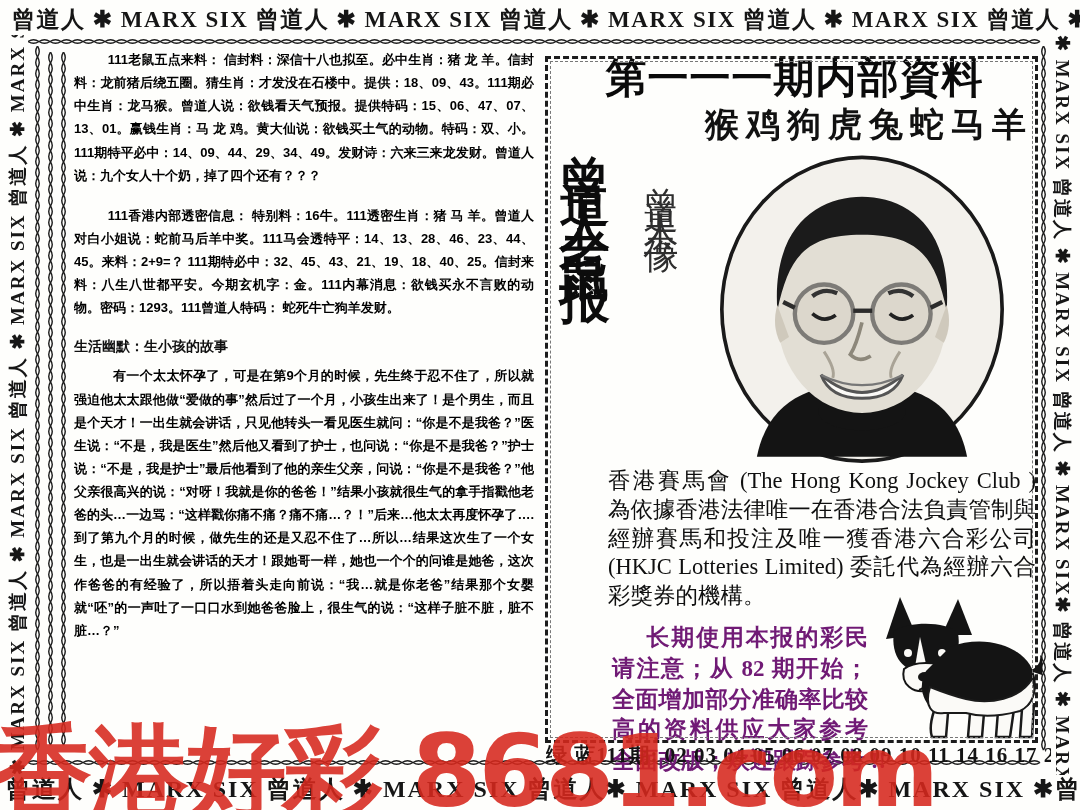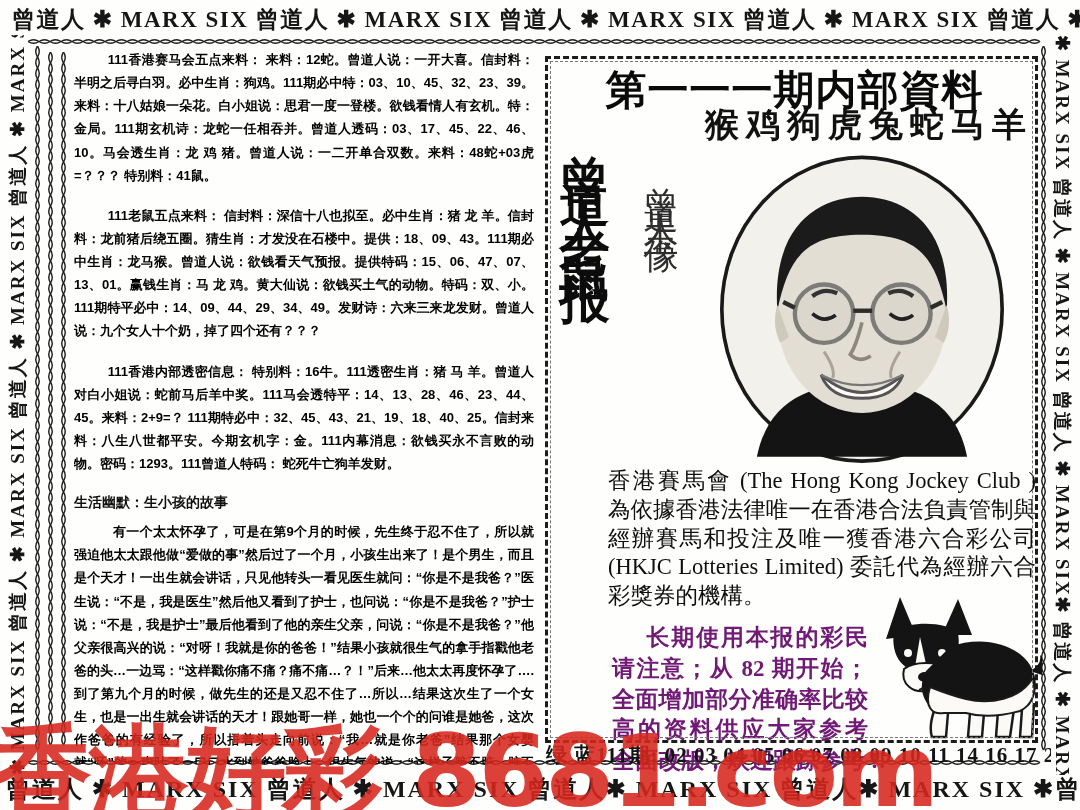--- a/index.html
+++ b/index.html
@@ -21,21 +21,21 @@
   
   .tips{position:absolute;left:74px;top:48px;width:460px;height:716px;overflow:hidden;}
   .tip{font:700 13px/1.78 "Liberation Sans",sans-serif;text-align:justify;text-indent:2.6em;margin:0 0 17px;color:#000;}
   .humor-title{font:700 14px/1.5 "Liberation Sans",sans-serif;margin:2px 0 7px;}
   .story{font:700 13px/1.78 "Liberation Sans",sans-serif;text-align:justify;text-indent:3em;margin:0;color:#000;}
 
   
   .panel{position:absolute;left:545px;top:56px;width:493px;height:687px;border:3px dashed #1c1c1c;box-sizing:border-box;}
   .panel::after{content:"";position:absolute;inset:2px;border:1px dashed #777;pointer-events:none;}
   .p-title{position:absolute;left:8px;top:-4px;width:477px;text-align:center;
-           font:900 41px/1.15 "Liberation Serif",serif;letter-spacing:1px;color:#0a0a0a;margin-top:12px;}
+           font:900 41px/1.15 "Liberation Serif",serif;letter-spacing:1px;color:#0a0a0a;}
   .p-subtitle{position:absolute;left:40px;top:46px;width:445px;text-align:right;
            font:700 34px/1.2 "Liberation Serif",serif;letter-spacing:7px;color:#111;}
   .v-text{writing-mode:vertical-rl;text-orientation:upright;}
   .brand{position:absolute;left:4px;top:56px;height:540px;font:700 50px "Liberation Serif",serif;
          letter-spacing:24px;color:#0c0c0c;}
   .caption{position:absolute;left:88px;top:100px;height:330px;font:400 35px "Liberation Serif",serif;
          letter-spacing:13px;color:#2e2e2e;}
   .portrait{position:absolute;left:168px;top:94px;width:292px;height:314px;}
   .jockey{position:absolute;left:60px;top:408px;width:428px;
           font:400 22.5px/1.28 "Liberation Serif",serif;text-align:justify;color:#0f0f0f;}
@@ -79,21 +79,20 @@
   <svg class="wave" style="left:46px;top:52px" width="9" height="700">
       <path d="M 4.5 0 Q 8 5.5 4.5 11 Q 1 16.5 4.5 22 Q 8 27.5 4.5 33 Q 1 38.5 4.5 44 Q 8 49.5 4.5 55 Q 1 60.5 4.5 66 Q 8 71.5 4.5 77 Q 1 82.5 4.5 88 Q 8 93.5 4.5 99 Q 1 104.5 4.5 110 Q 8 115.5 4.5 121 Q 1 126.5 4.5 132 Q 8 137.5 4.5 143 Q 1 148.5 4.5 154 Q 8 159.5 4.5 165 Q 1 170.5 4.5 176 Q 8 181.5 4.5 187 Q 1 192.5 4.5 198 Q 8 203.5 4.5 209 Q 1 214.5 4.5 220 Q 8 225.5 4.5 231 Q 1 236.5 4.5 242 Q 8 247.5 4.5 253 Q 1 258.5 4.5 264 Q 8 269.5 4.5 275 Q 1 280.5 4.5 286 Q 8 291.5 4.5 297 Q 1 302.5 4.5 308 Q 8 313.5 4.5 319 Q 1 324.5 4.5 330 Q 8 335.5 4.5 341 Q 1 346.5 4.5 352 Q 8 357.5 4.5 363 Q 1 368.5 4.5 374 Q 8 379.5 4.5 385 Q 1 390.5 4.5 396 Q 8 401.5 4.5 407 Q 1 412.5 4.5 418 Q 8 423.5 4.5 429 Q 1 434.5 4.5 440 Q 8 445.5 4.5 451 Q 1 456.5 4.5 462 Q 8 467.5 4.5 473 Q 1 478.5 4.5 484 Q 8 489.5 4.5 495 Q 1 500.5 4.5 506 Q 8 511.5 4.5 517 Q 1 522.5 4.5 528 Q 8 533.5 4.5 539 Q 1 544.5 4.5 550 Q 8 555.5 4.5 561 Q 1 566.5 4.5 572 Q 8 577.5 4.5 583 Q 1 588.5 4.5 594 Q 8 599.5 4.5 605 Q 1 610.5 4.5 616 Q 8 621.5 4.5 627 Q 1 632.5 4.5 638 Q 8 643.5 4.5 649 Q 1 654.5 4.5 660 Q 8 665.5 4.5 671 Q 1 676.5 4.5 682 Q 8 687.5 4.5 693" fill="none" stroke="#1c1c1c" stroke-width="1.4"></path>
       <path d="M 4.5 0 Q 1 5.5 4.5 11 Q 8 16.5 4.5 22 Q 1 27.5 4.5 33 Q 8 38.5 4.5 44 Q 1 49.5 4.5 55 Q 8 60.5 4.5 66 Q 1 71.5 4.5 77 Q 8 82.5 4.5 88 Q 1 93.5 4.5 99 Q 8 104.5 4.5 110 Q 1 115.5 4.5 121 Q 8 126.5 4.5 132 Q 1 137.5 4.5 143 Q 8 148.5 4.5 154 Q 1 159.5 4.5 165 Q 8 170.5 4.5 176 Q 1 181.5 4.5 187 Q 8 192.5 4.5 198 Q 1 203.5 4.5 209 Q 8 214.5 4.5 220 Q 1 225.5 4.5 231 Q 8 236.5 4.5 242 Q 1 247.5 4.5 253 Q 8 258.5 4.5 264 Q 1 269.5 4.5 275 Q 8 280.5 4.5 286 Q 1 291.5 4.5 297 Q 8 302.5 4.5 308 Q 1 313.5 4.5 319 Q 8 324.5 4.5 330 Q 1 335.5 4.5 341 Q 8 346.5 4.5 352 Q 1 357.5 4.5 363 Q 8 368.5 4.5 374 Q 1 379.5 4.5 385 Q 8 390.5 4.5 396 Q 1 401.5 4.5 407 Q 8 412.5 4.5 418 Q 1 423.5 4.5 429 Q 8 434.5 4.5 440 Q 1 445.5 4.5 451 Q 8 456.5 4.5 462 Q 1 467.5 4.5 473 Q 8 478.5 4.5 484 Q 1 489.5 4.5 495 Q 8 500.5 4.5 506 Q 1 511.5 4.5 517 Q 8 522.5 4.5 528 Q 1 533.5 4.5 539 Q 8 544.5 4.5 550 Q 1 555.5 4.5 561 Q 8 566.5 4.5 572 Q 1 577.5 4.5 583 Q 8 588.5 4.5 594 Q 1 599.5 4.5 605 Q 8 610.5 4.5 616 Q 1 621.5 4.5 627 Q 8 632.5 4.5 638 Q 1 643.5 4.5 649 Q 8 654.5 4.5 660 Q 1 665.5 4.5 671 Q 8 676.5 4.5 682 Q 1 687.5 4.5 693" fill="none" stroke="#1c1c1c" stroke-width="1.4"></path>
     </svg>
   <svg class="wave" style="left:59px;top:52px" width="9" height="700">
       <path d="M 4.5 0 Q 8 5.5 4.5 11 Q 1 16.5 4.5 22 Q 8 27.5 4.5 33 Q 1 38.5 4.5 44 Q 8 49.5 4.5 55 Q 1 60.5 4.5 66 Q 8 71.5 4.5 77 Q 1 82.5 4.5 88 Q 8 93.5 4.5 99 Q 1 104.5 4.5 110 Q 8 115.5 4.5 121 Q 1 126.5 4.5 132 Q 8 137.5 4.5 143 Q 1 148.5 4.5 154 Q 8 159.5 4.5 165 Q 1 170.5 4.5 176 Q 8 181.5 4.5 187 Q 1 192.5 4.5 198 Q 8 203.5 4.5 209 Q 1 214.5 4.5 220 Q 8 225.5 4.5 231 Q 1 236.5 4.5 242 Q 8 247.5 4.5 253 Q 1 258.5 4.5 264 Q 8 269.5 4.5 275 Q 1 280.5 4.5 286 Q 8 291.5 4.5 297 Q 1 302.5 4.5 308 Q 8 313.5 4.5 319 Q 1 324.5 4.5 330 Q 8 335.5 4.5 341 Q 1 346.5 4.5 352 Q 8 357.5 4.5 363 Q 1 368.5 4.5 374 Q 8 379.5 4.5 385 Q 1 390.5 4.5 396 Q 8 401.5 4.5 407 Q 1 412.5 4.5 418 Q 8 423.5 4.5 429 Q 1 434.5 4.5 440 Q 8 445.5 4.5 451 Q 1 456.5 4.5 462 Q 8 467.5 4.5 473 Q 1 478.5 4.5 484 Q 8 489.5 4.5 495 Q 1 500.5 4.5 506 Q 8 511.5 4.5 517 Q 1 522.5 4.5 528 Q 8 533.5 4.5 539 Q 1 544.5 4.5 550 Q 8 555.5 4.5 561 Q 1 566.5 4.5 572 Q 8 577.5 4.5 583 Q 1 588.5 4.5 594 Q 8 599.5 4.5 605 Q 1 610.5 4.5 616 Q 8 621.5 4.5 627 Q 1 632.5 4.5 638 Q 8 643.5 4.5 649 Q 1 654.5 4.5 660 Q 8 665.5 4.5 671 Q 1 676.5 4.5 682 Q 8 687.5 4.5 693" fill="none" stroke="#1c1c1c" stroke-width="1.4"></path>
       <path d="M 4.5 0 Q 1 5.5 4.5 11 Q 8 16.5 4.5 22 Q 1 27.5 4.5 33 Q 8 38.5 4.5 44 Q 1 49.5 4.5 55 Q 8 60.5 4.5 66 Q 1 71.5 4.5 77 Q 8 82.5 4.5 88 Q 1 93.5 4.5 99 Q 8 104.5 4.5 110 Q 1 115.5 4.5 121 Q 8 126.5 4.5 132 Q 1 137.5 4.5 143 Q 8 148.5 4.5 154 Q 1 159.5 4.5 165 Q 8 170.5 4.5 176 Q 1 181.5 4.5 187 Q 8 192.5 4.5 198 Q 1 203.5 4.5 209 Q 8 214.5 4.5 220 Q 1 225.5 4.5 231 Q 8 236.5 4.5 242 Q 1 247.5 4.5 253 Q 8 258.5 4.5 264 Q 1 269.5 4.5 275 Q 8 280.5 4.5 286 Q 1 291.5 4.5 297 Q 8 302.5 4.5 308 Q 1 313.5 4.5 319 Q 8 324.5 4.5 330 Q 1 335.5 4.5 341 Q 8 346.5 4.5 352 Q 1 357.5 4.5 363 Q 8 368.5 4.5 374 Q 1 379.5 4.5 385 Q 8 390.5 4.5 396 Q 1 401.5 4.5 407 Q 8 412.5 4.5 418 Q 1 423.5 4.5 429 Q 8 434.5 4.5 440 Q 1 445.5 4.5 451 Q 8 456.5 4.5 462 Q 1 467.5 4.5 473 Q 8 478.5 4.5 484 Q 1 489.5 4.5 495 Q 8 500.5 4.5 506 Q 1 511.5 4.5 517 Q 8 522.5 4.5 528 Q 1 533.5 4.5 539 Q 8 544.5 4.5 550 Q 1 555.5 4.5 561 Q 8 566.5 4.5 572 Q 1 577.5 4.5 583 Q 8 588.5 4.5 594 Q 1 599.5 4.5 605 Q 8 610.5 4.5 616 Q 1 621.5 4.5 627 Q 8 632.5 4.5 638 Q 1 643.5 4.5 649 Q 8 654.5 4.5 660 Q 1 665.5 4.5 671 Q 8 676.5 4.5 682 Q 1 687.5 4.5 693" fill="none" stroke="#1c1c1c" stroke-width="1.4"></path>
     </svg>
 
   <div class="tips">
-    <p class="tip">111香港赛马会五点来料： 来料：12蛇。曾道人说：一开大喜。信封料：半明之后寻白羽。必中生肖：狗鸡。111期必中特：03、10、45、32、23、39。来料：十八姑娘一朵花。白小姐说：思君一度一登楼。欲钱看情人有玄机。特：金局。111期玄机诗：龙蛇一任相吞并。曾道人透码：03、17、45、22、46、10。马会透生肖：龙 鸡 猪。曾道人说：一二开单合双数。来料：48蛇+03虎=？？？ 特别料：41鼠。</p>
     <p class="tip">111老鼠五点来料： 信封料：深信十八也拟至。必中生肖：猪 龙 羊。信封料：龙前猪后绕五圈。猜生肖：才发没在石楼中。提供：18、09、43。111期必中生肖：龙马猴。曾道人说：欲钱看天气预报。提供特码：15、06、47、07、13、01。赢钱生肖：马 龙 鸡。黄大仙说：欲钱买土气的动物。特码：双、小。111期特平必中：14、09、44、29、34、49。发财诗：六来三来龙发财。曾道人说：九个女人十个奶，掉了四个还有？？？</p>
     <p class="tip">111香港内部透密信息： 特别料：16牛。111透密生肖：猪 马 羊。曾道人对白小姐说：蛇前马后羊中奖。111马会透特平：14、13、28、46、23、44、45。来料：2+9=？ 111期特必中：32、45、43、21、19、18、40、25。信封来料：八生八世都平安。今期玄机字：金。111内幕消息：欲钱买永不言败的动物。密码：1293。111曾道人特码： 蛇死牛亡狗羊发财。</p>
     <div class="humor-title">生活幽默：生小孩的故事</div>
     <p class="story">有一个太太怀孕了，可是在第9个月的时候，先生终于忍不住了，所以就强迫他太太跟他做“爱做的事”然后过了一个月，小孩生出来了！是个男生，而且是个天才！一出生就会讲话，只见他转头一看见医生就问：“你是不是我爸？”医生说：“不是，我是医生”然后他又看到了护士，也问说：“你是不是我爸？”护士说：“不是，我是护士”最后他看到了他的亲生父亲，问说：“你是不是我爸？”他父亲很高兴的说：“对呀！我就是你的爸爸！”结果小孩就很生气的拿手指戳他老爸的头…一边骂：“这样戳你痛不痛？痛不痛…？！”后来…他太太再度怀孕了….到了第九个月的时候，做先生的还是又忍不住了…所以…结果这次生了一个女生，也是一出生就会讲话的天才！跟她哥一样，她也一个个的问谁是她爸，这次作爸爸的有经验了，所以捂着头走向前说：“我…就是你老爸”结果那个女婴就“呸”的一声吐了一口口水到她爸爸脸上，很生气的说：“这样子脏不脏，脏不脏…？”</p>
   </div>
 
   <div class="panel">
     <div class="p-title serif">第一一一期内部資料</div>
     <div class="p-subtitle serif">猴鸡狗虎兔蛇马羊</div>
     <div class="brand v-text">曾道人老鼠报</div>

